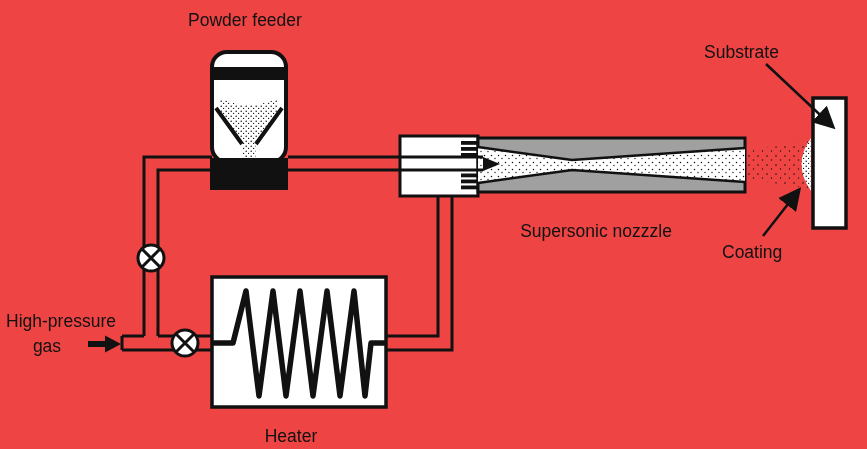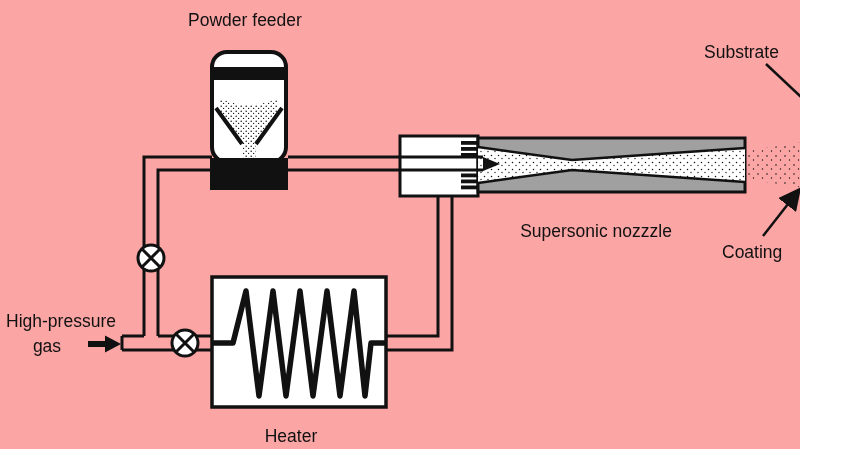--- a/index.html
+++ b/index.html
@@ -1,19 +1,19 @@
 <!DOCTYPE html>
 <html><head>
 <meta charset="utf-8">
 <style>
   html,body{margin:0;padding:0;background:#fff;}
   .stage{
     position:relative;
-    width:800px;height:449px;
-    background:#fca5a5;
+    width:867px;height:449px;
+    background:#ef4444;
     font-family:"Liberation Sans", sans-serif;
     overflow:hidden;
   }
   svg text{
     fill:#111;
     font-family:"Liberation Sans", sans-serif;
     font-size:17.5px;
   }
 </style>
 </head>

